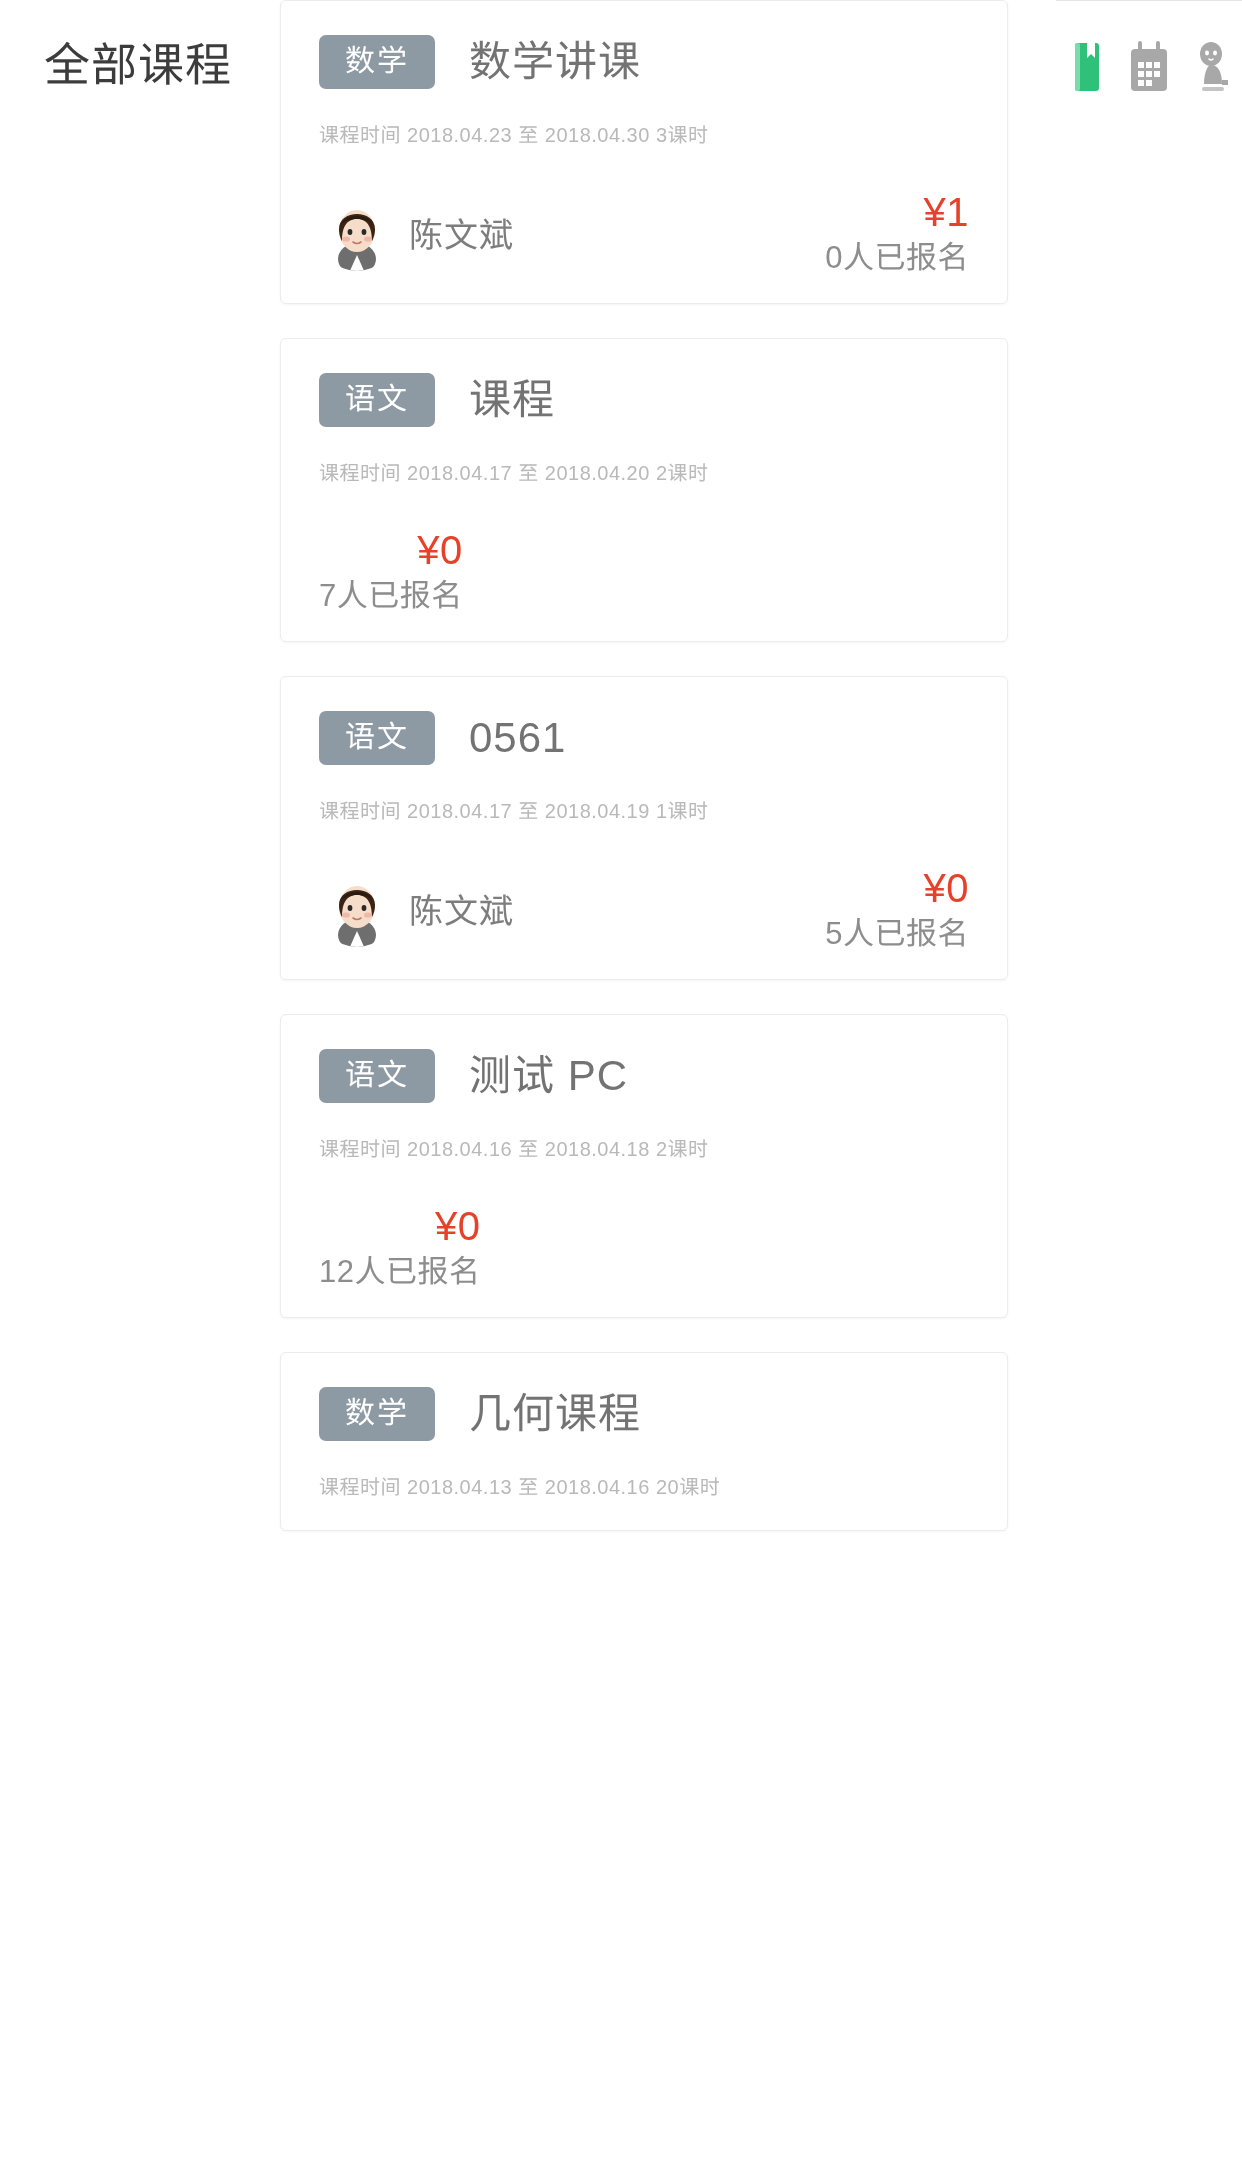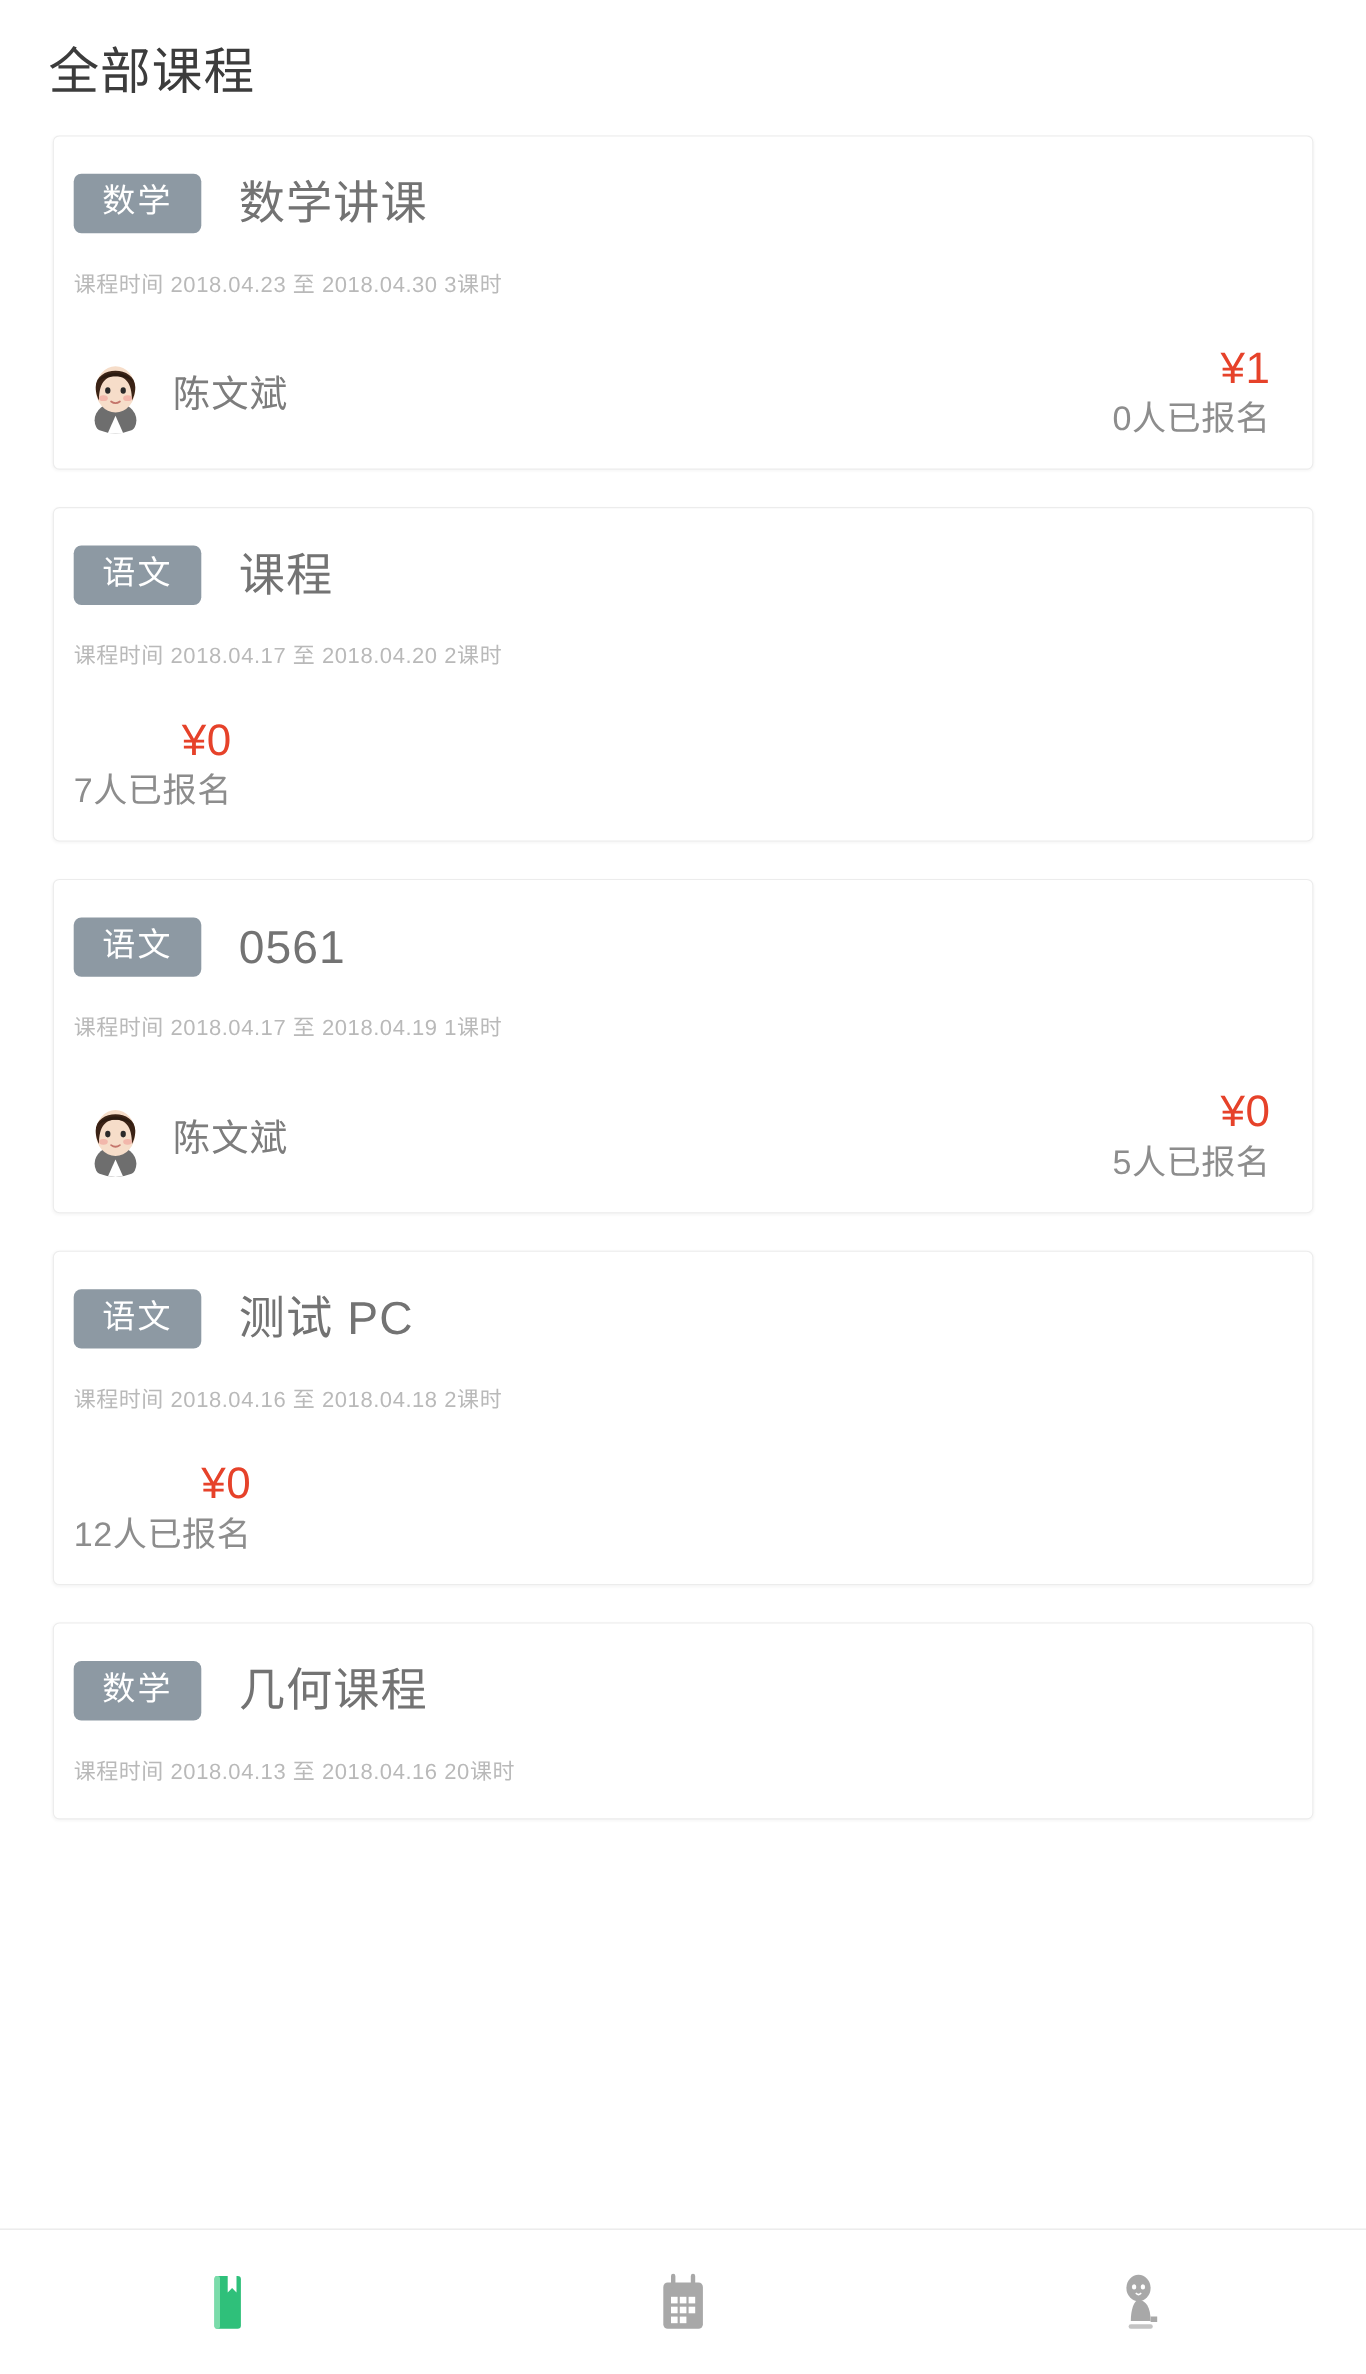--- a/index.html
+++ b/index.html
@@ -11,21 +11,20 @@
     font-family: "Liberation Sans", "DejaVu Sans", sans-serif;
     overflow: hidden;
   }
 
   .screen {
     position: relative;
     width: 1242px;
     height: 2158px;
     background: #ffffff;
     display: flex;
-    flex-direction: column;
   }
 
   
   .page-title {
     font-size: 46px;
     color: #3c3c3c;
     font-weight: 400;
     padding: 38px 0 30px 44px;
     letter-spacing: 1px;
     line-height: 1.2;
@@ -36,21 +35,21 @@
     flex: 1 1 auto;
     overflow: hidden;
     padding: 0 48px;
   }
 
   .course-card {
     background: #ffffff;
     border: 1px solid #ececec;
     border-radius: 6px;
     box-shadow: 0 1px 3px rgba(0,0,0,0.045);
-    padding: 34px 38px 30px 18px;
+    padding: 34px 38px 30px 38px;
     margin-bottom: 34px;
   }
 
   
   .card-head {
     display: flex;
     align-items: center;
     gap: 34px;
   }
 

